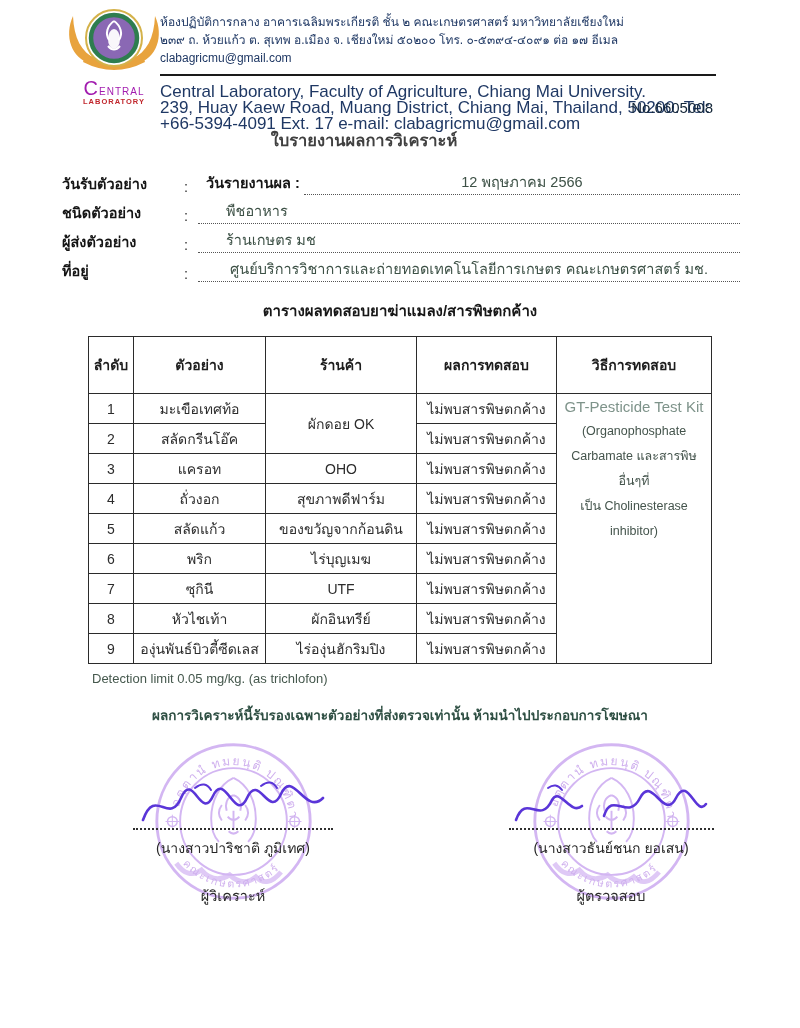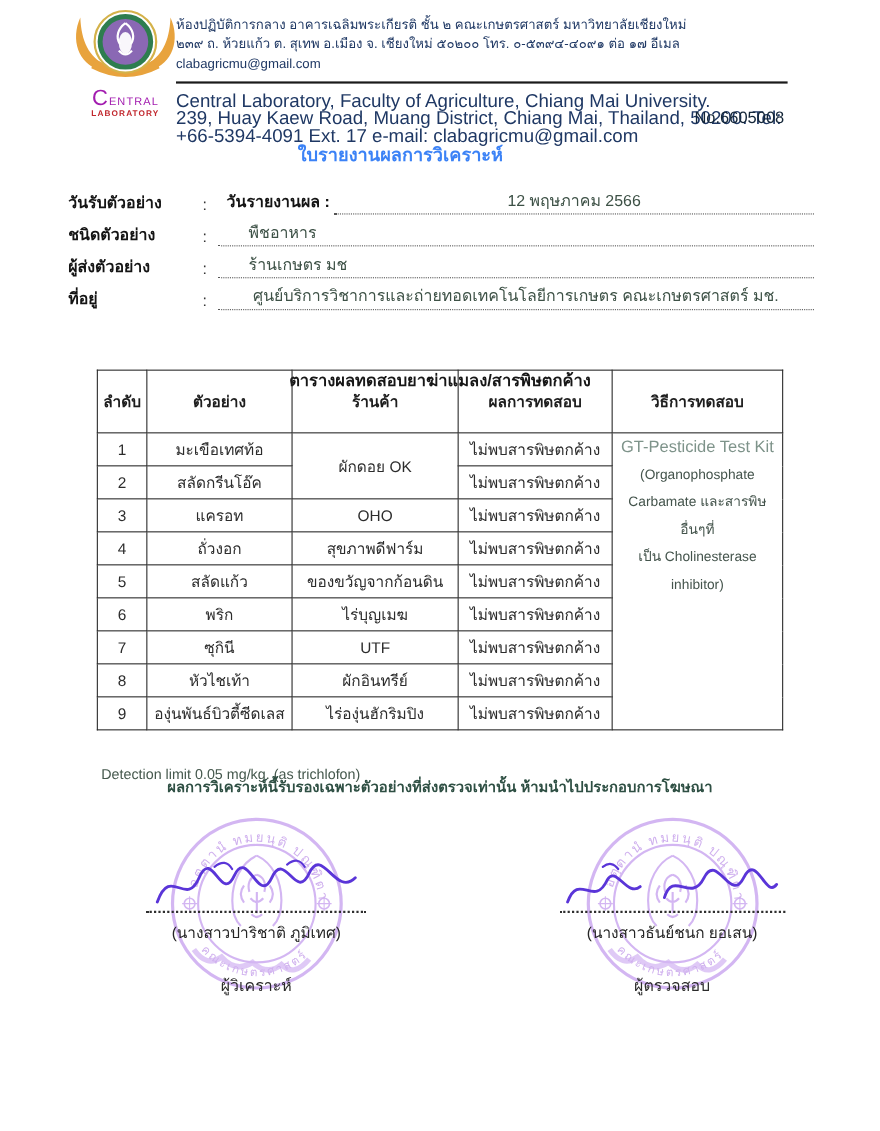--- a/index.html
+++ b/index.html
@@ -14,49 +14,49 @@
   .logo-l2{font-weight:bold;color:#c1272d;font-size:7.5px;letter-spacing:1px;}
   .hdr{position:absolute;left:160px;top:13px;width:556px;}
   .hdr-th{color:#1f3864;font-size:12px;line-height:18px;}
   .hdr-div{border:0;border-top:2px solid #1a1a1a;margin:7px 0 8px 0;}
   .hdr-en{color:#1f3864;font-size:17px;line-height:16px;}
   .doc-no{position:absolute;left:460px;top:99px;width:253px;text-align:right;
           font-size:15px;color:#142638;}
 
   
   .title{position:absolute;left:0;top:127px;width:728px;text-align:center;
-         font-size:16.5px;font-weight:bold;color:#3b82f6;}
+         font-size:16.5px;font-weight:bold;color:#404040;}
 
   
   .fields{position:absolute;left:62px;top:166px;width:678px;}
   .frow{display:flex;align-items:flex-end;height:29px;font-size:14.5px;}
   .flab{width:122px;font-weight:bold;color:#141414;flex:0 0 auto;}
   .fcolon{width:14px;color:#333;flex:0 0 auto;}
   .fseg{border-bottom:1.6px dotted #555;color:#3d5146;text-align:center;
         padding-bottom:1px;}
   .fseg.grow{flex:1 1 auto;}
   .fseg.left{text-align:left;padding-left:28px;}
   .flab2{font-weight:bold;color:#141414;padding:0 4px 1px 8px;flex:0 0 auto;}
   .seg1{flex:0 0 198px;}
 
   
   .tbl-title{position:absolute;left:0;top:299px;width:800px;text-align:center;
-             font-size:15px;font-weight:bold;color:#161616;margin-top:35px;}
+             font-size:15px;font-weight:bold;color:#161616;}
   table.res{position:absolute;left:88px;top:336px;border-collapse:collapse;table-layout:fixed;}
   table.res td,table.res th{border:1.6px solid #2b2b2b;font-size:14px;padding:0 4px;}
   table.res th{height:56px;font-weight:bold;color:#1d1d1d;text-align:center;}
   table.res td{height:29px;text-align:center;color:#2c2c2c;}
   td.sample{text-align:left;padding-left:10px;}
   td.result{color:#2e5947;}
   td.method{vertical-align:top;padding-top:9px;line-height:25px;}
   .m1{font-size:15px;color:#7e938a;}
   .m2{font-size:12.5px;color:#44544c;}
 
   
-  .detect{position:absolute;left:92px;top:696px;font-size:13px;color:#45584d;}
+  .detect{position:absolute;left:92px;top:671px;font-size:13px;color:#45584d;}
   .disclaimer{position:absolute;left:0;top:704px;width:800px;text-align:center;
               font-size:13.5px;font-weight:bold;color:#2e4f43;}
 
   
   .sig{position:absolute;text-align:center;}
   .sig .stamp{position:absolute;z-index:1;opacity:.55;pointer-events:none;}
   .sig .ink{position:absolute;z-index:3;pointer-events:none;}
   .dotline{border-bottom:2px dotted #2f2f2f;position:relative;z-index:2;margin:0 auto;}
   .sig-name{position:relative;z-index:2;font-size:14px;color:#252525;margin-top:7px;}
   .sig-role{position:relative;z-index:2;font-size:14.5px;color:#2b2b2b;margin-top:25px;}

